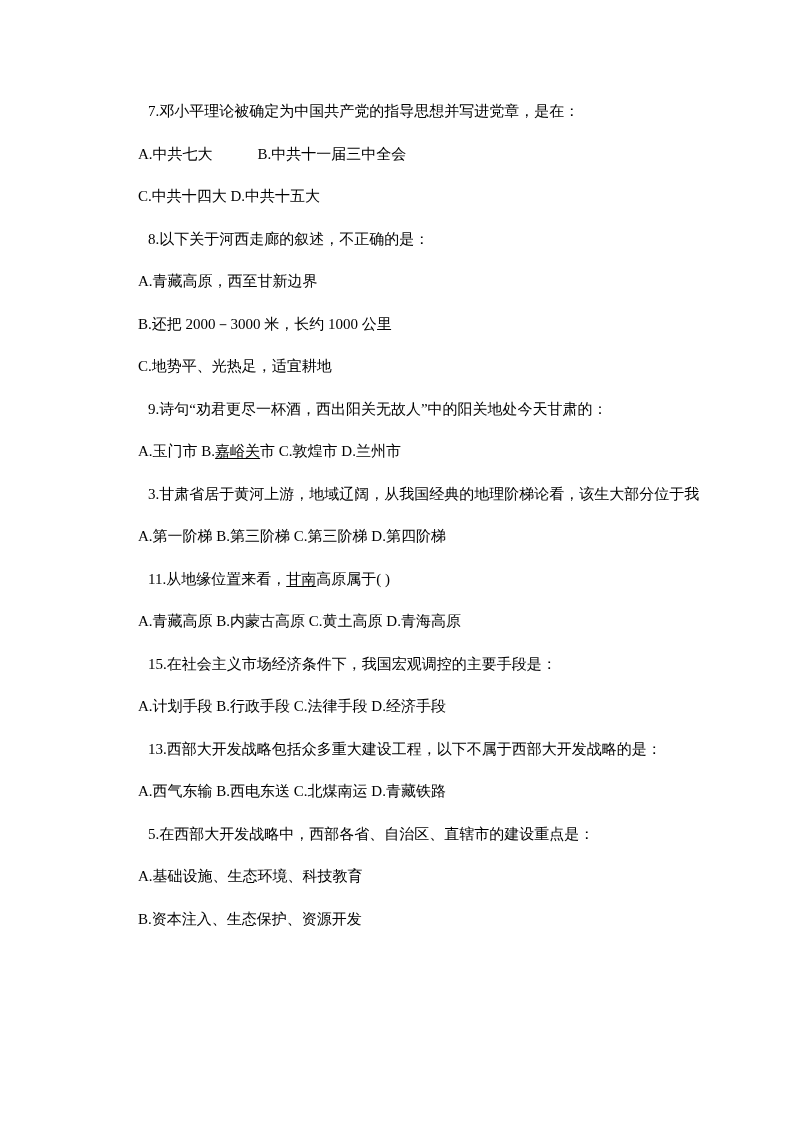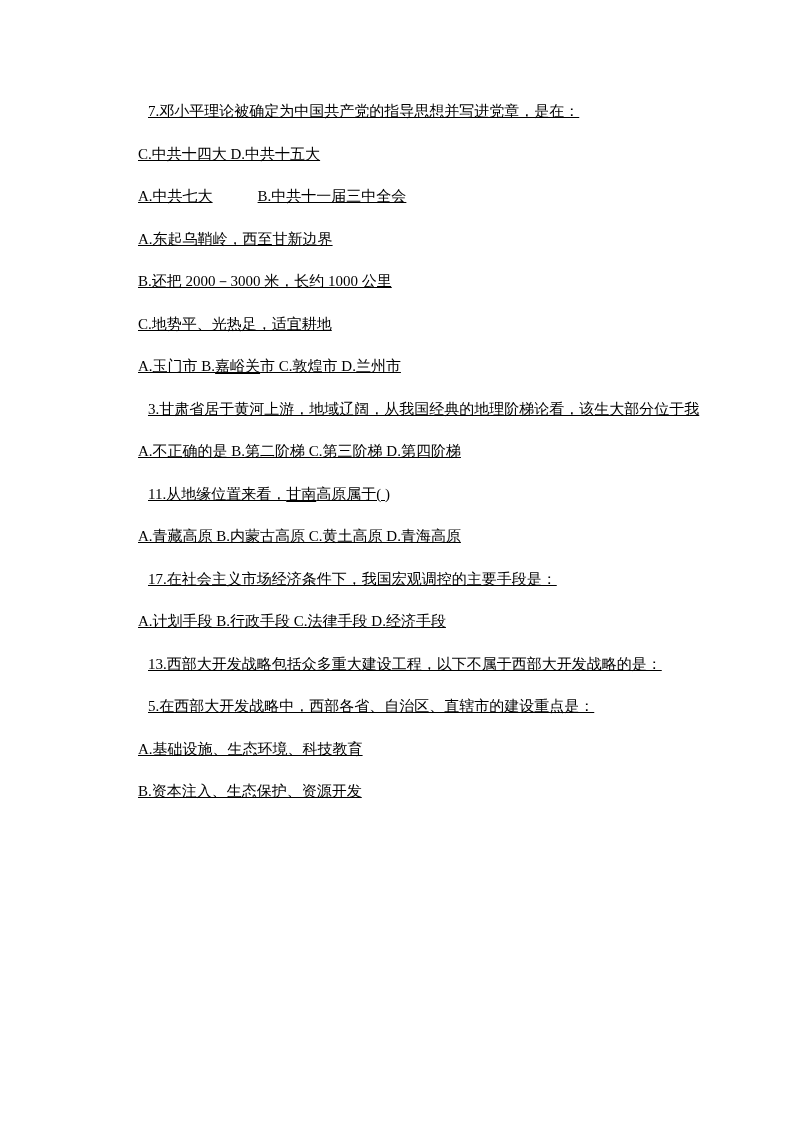--- a/index.html
+++ b/index.html
@@ -6,21 +6,20 @@
     margin: 0;
     padding: 0;
     background: #ffffff;
   }
   .page {
     position: relative;
     width: 702px;
     height: 1123px;
     background: #ffffff;
     overflow: hidden;
-    text-decoration: underline;
   }
   .content {
     box-sizing: border-box;
     padding: 99px 96px 0 103px;
     font-family: "Liberation Serif", "DejaVu Serif", serif;
     font-size: 15px;
     line-height: 24px;
     color: #000000;
   }
   .para {
@@ -47,57 +46,66 @@
 </style>
 </head>
 <body>
 
 <div class="page" style="background: rgb(255, 255, 255);">
   <div class="content" id="doc-content" style="color: rgb(0, 0, 0);">
       <div class="para stem">
         <div class="line"><span class="seg">7.邓小平理论被确定为中国共产党的指导思想并写进党章，是在：</span></div>
       </div>
       <div class="para option">
-        <div class="line"><span class="seg">C.中共十四大 D.中共十五大</span></div>
-      </div>
-      <div class="para option">
         <div class="line"><span class="seg">A.中共七大</span><span class="gap" style="width: 45px;"></span><span class="seg">B.中共十一届三中全会</span></div>
       </div>
       <div class="para option">
-        <div class="line"><span class="seg">A.东起乌鞘岭，西至甘新边界</span></div>
+        <div class="line"><span class="seg">C.中共十四大 D.中共十五大</span></div>
+      </div>
+      <div class="para stem">
+        <div class="line"><span class="seg">8.以下关于河西走廊的叙述，不正确的是：</span></div>
+      </div>
+      <div class="para option">
+        <div class="line"><span class="seg">A.青藏高原，西至甘新边界</span></div>
       </div>
       <div class="para option">
         <div class="line"><span class="seg">B.还把 2000－3000 米，长约 1000 公里</span></div>
       </div>
       <div class="para option">
         <div class="line"><span class="seg">C.地势平、光热足，适宜耕地</span></div>
+      </div>
+      <div class="para stem">
+        <div class="line"><span class="seg">9.诗句“劝君更尽一杯酒，西出阳关无故人”中的阳关地处今天甘肃的：</span></div>
       </div>
       <div class="para option">
         <div class="line"><span class="seg">A.玉门市 B.</span><span class="seg u">嘉峪关</span><span class="seg">市 C.敦煌市 D.兰州市</span></div>
       </div>
       <div class="para stem">
         <div class="line"><span class="seg">3.甘肃省居于黄河上游，地域辽阔，从我国经典的地理阶梯论看，该生大部分位于我</span></div>
       </div>
       <div class="para option">
-        <div class="line"><span class="seg">A.不正确的是 B.第二阶梯 C.第三阶梯 D.第四阶梯</span></div>
+        <div class="line"><span class="seg">A.第一阶梯 B.第三阶梯 C.第三阶梯 D.第四阶梯</span></div>
       </div>
       <div class="para stem">
         <div class="line"><span class="seg">11.从地缘位置来看，</span><span class="seg u">甘南</span><span class="seg">高原属于( )</span></div>
       </div>
       <div class="para option">
         <div class="line"><span class="seg">A.青藏高原 B.内蒙古高原 C.黄土高原 D.青海高原</span></div>
       </div>
       <div class="para stem">
-        <div class="line"><span class="seg">17.在社会主义市场经济条件下，我国宏观调控的主要手段是：</span></div>
+        <div class="line"><span class="seg">15.在社会主义市场经济条件下，我国宏观调控的主要手段是：</span></div>
       </div>
       <div class="para option">
         <div class="line"><span class="seg">A.计划手段 B.行政手段 C.法律手段 D.经济手段</span></div>
       </div>
       <div class="para stem">
         <div class="line"><span class="seg">13.西部大开发战略包括众多重大建设工程，以下不属于西部大开发战略的是：</span></div>
+      </div>
+      <div class="para option">
+        <div class="line"><span class="seg">A.西气东输 B.西电东送 C.北煤南运 D.青藏铁路</span></div>
       </div>
       <div class="para stem">
         <div class="line"><span class="seg">5.在西部大开发战略中，西部各省、自治区、直辖市的建设重点是：</span></div>
       </div>
       <div class="para option">
         <div class="line"><span class="seg">A.基础设施、生态环境、科技教育</span></div>
       </div>
       <div class="para option">
         <div class="line"><span class="seg">B.资本注入、生态保护、资源开发</span></div>
       </div>

